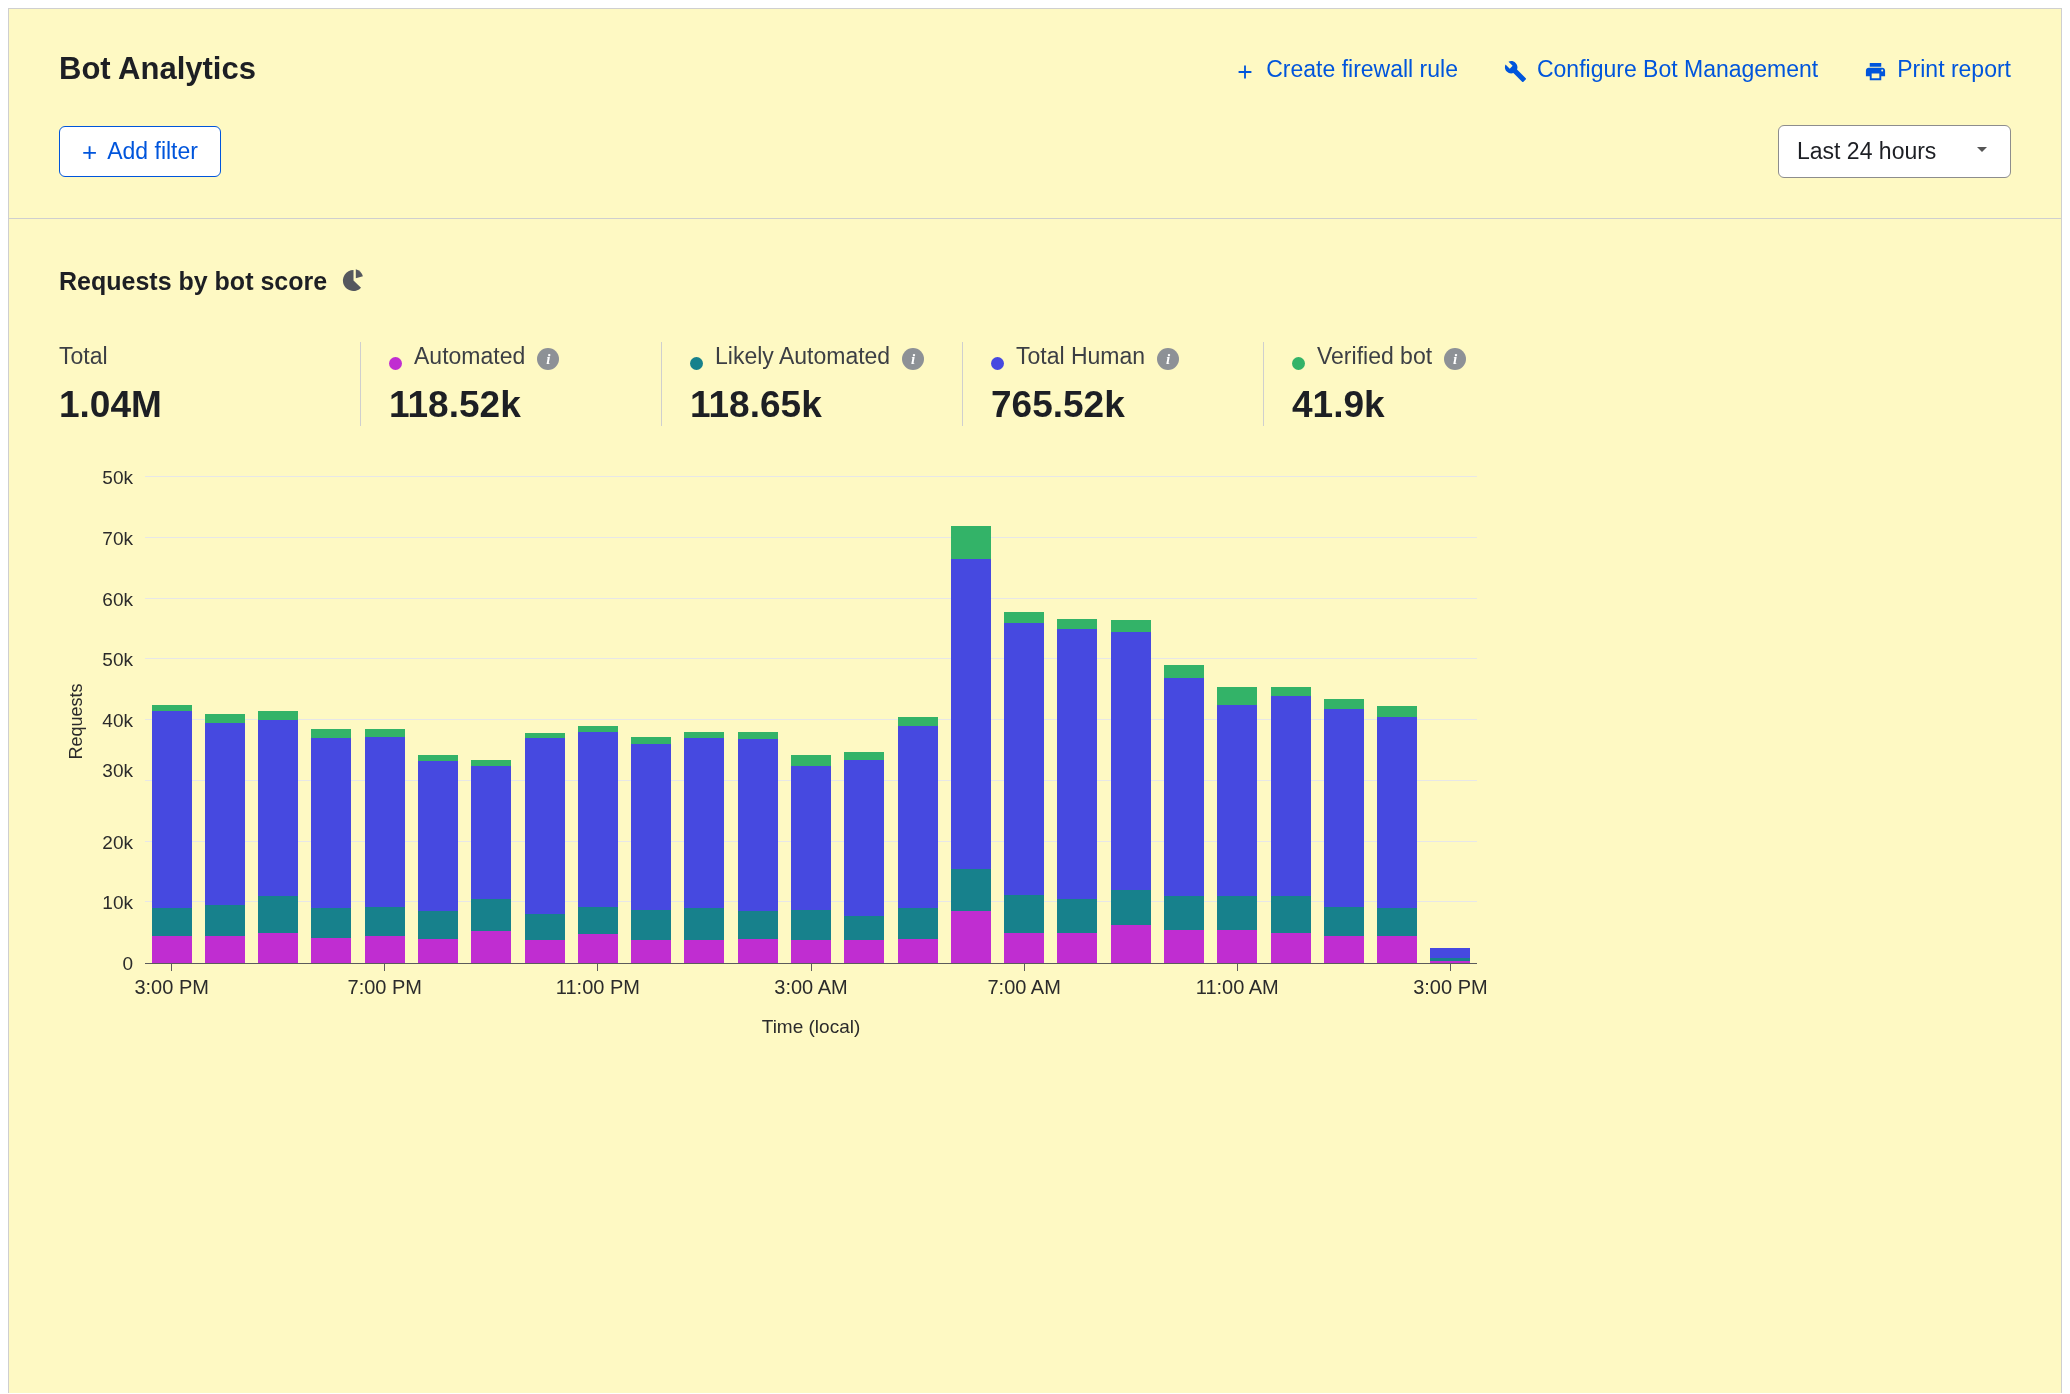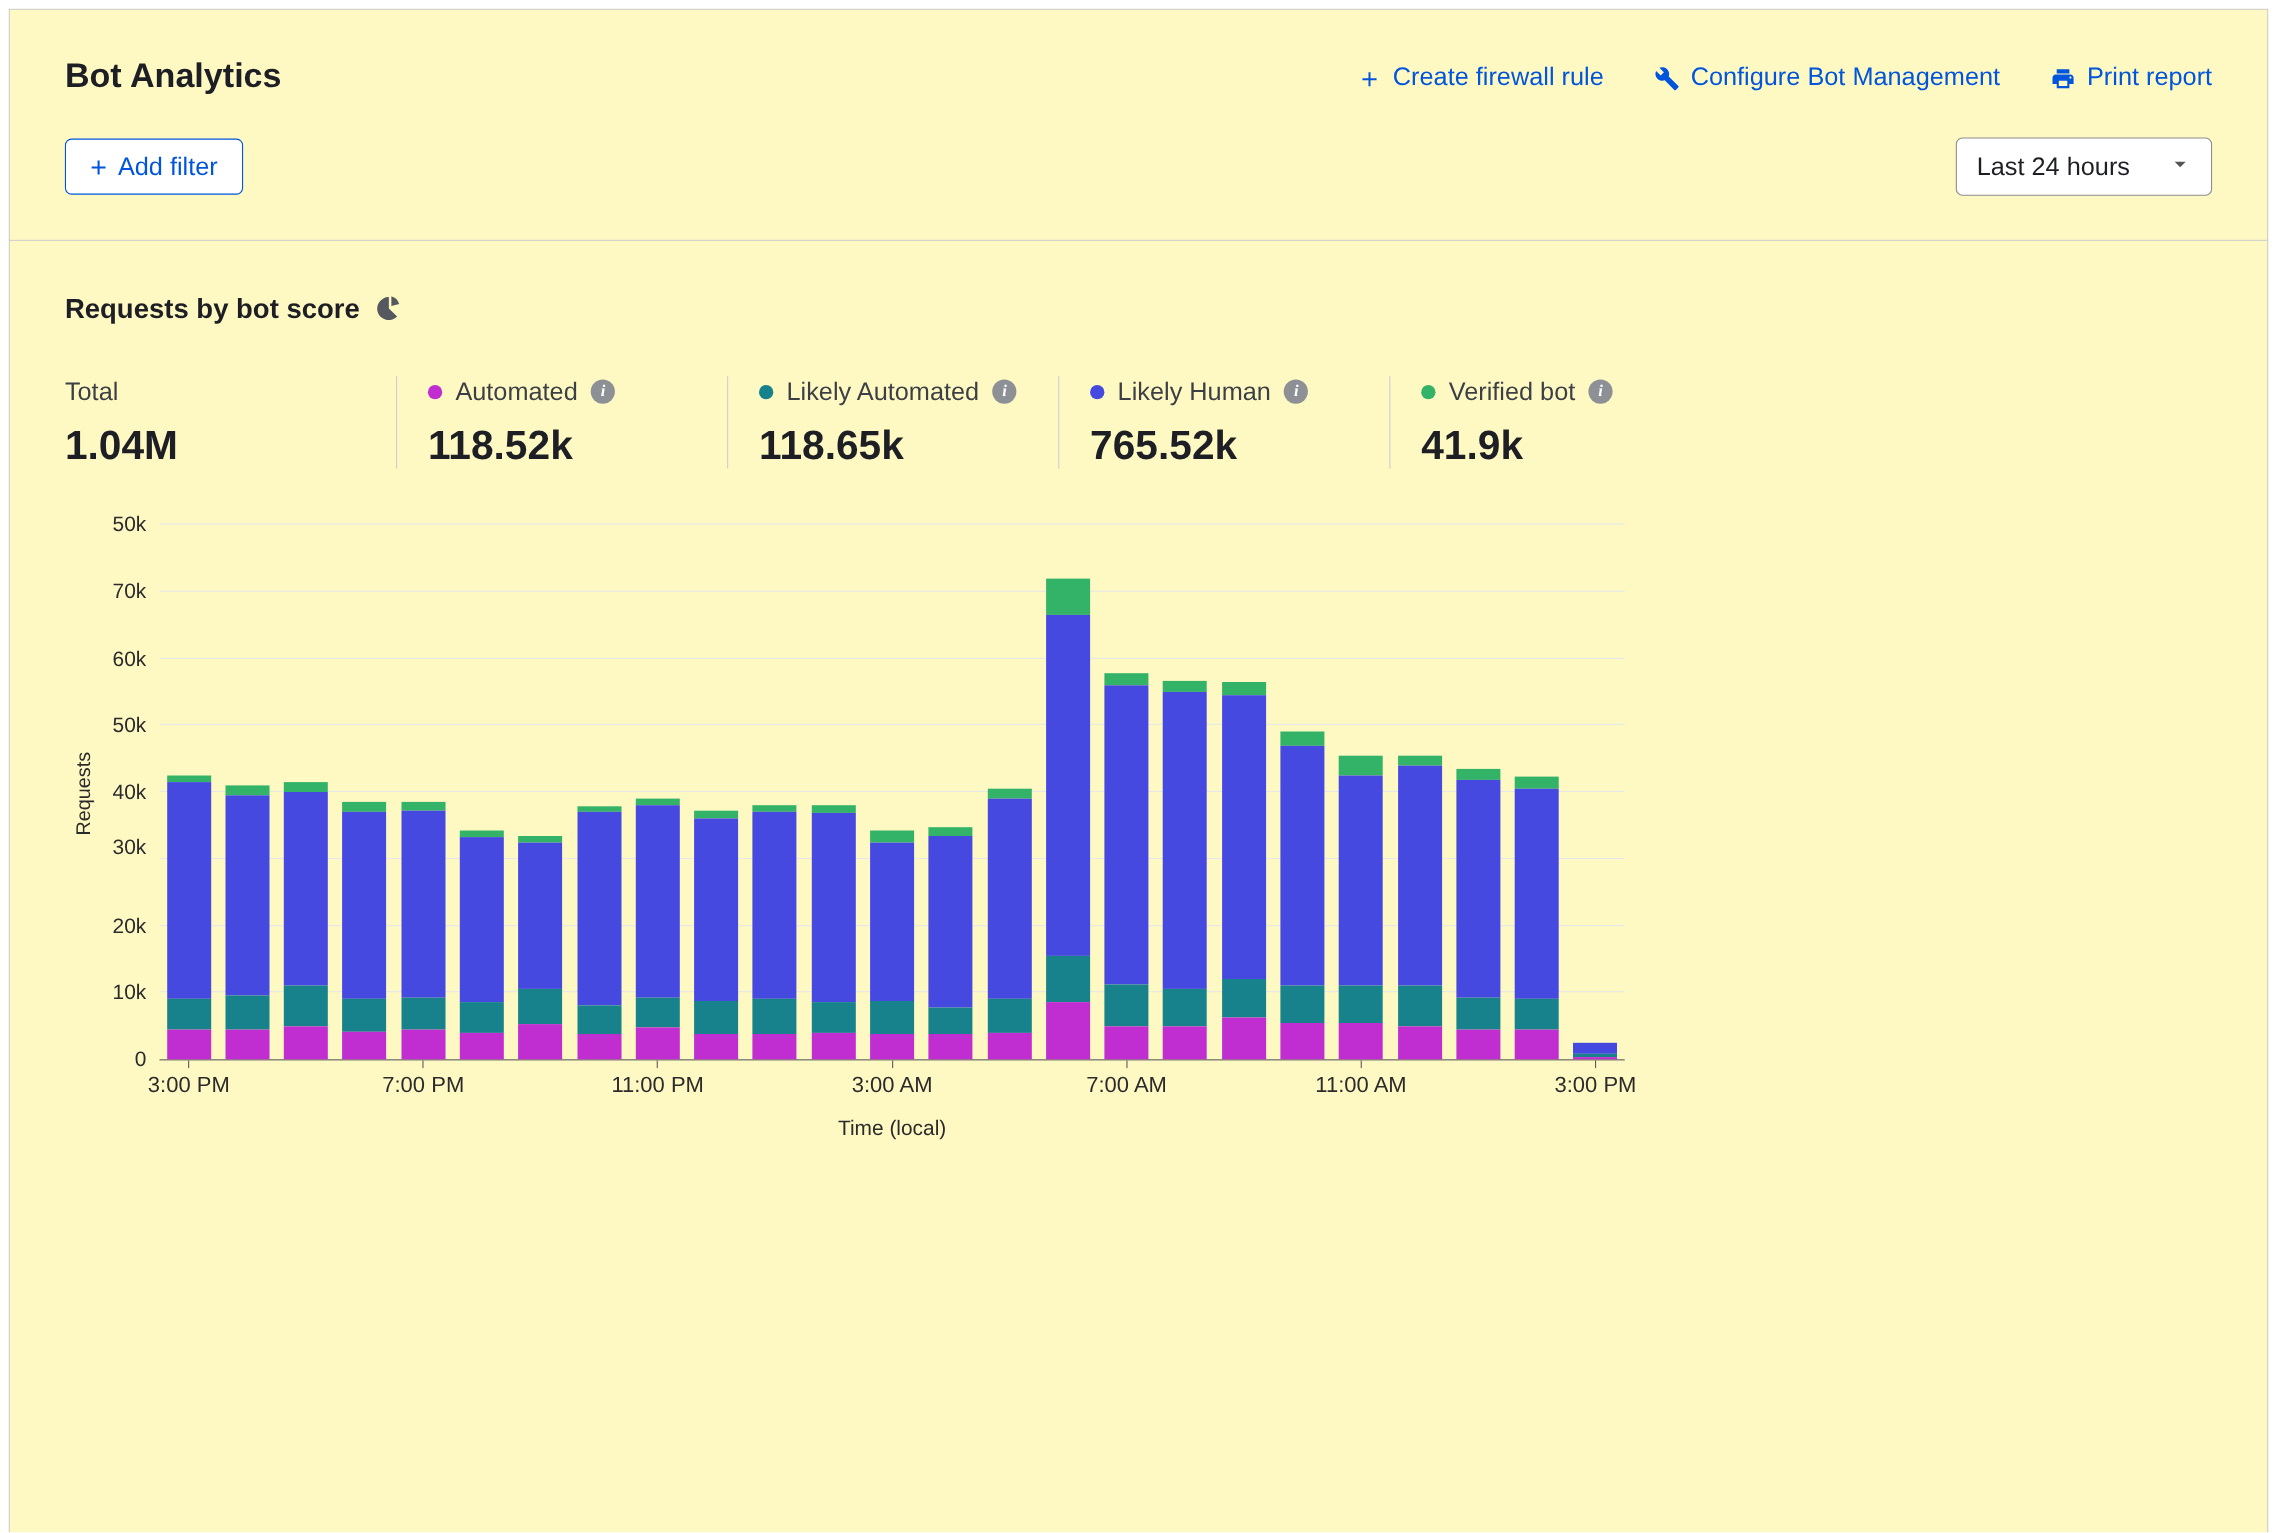--- a/index.html
+++ b/index.html
@@ -46,21 +46,21 @@
     font-size: 23px; color: #1d1f24; background: #fff; cursor: pointer;
   }
   
   .content { padding: 48px 50px 0 50px; }
   .section-title-row { display: flex; align-items: center; gap: 15px; }
   .section-title { font-size: 25px; font-weight: 700; color: #1d1f24; }
   
   .stats { display: flex; margin-top: 46px; }
   .stat { width: 301px; }
   .stat + .stat { border-left: 1px solid #cfcfcf; padding-left: 28px; }
-  .stat-label-row { display: flex; align-items: center; gap: 12px; font-size: 23px; color: #3c3f44; height: 28px; }
+  .stat-label-row { display: flex; align-items: flex-end; gap: 12px; font-size: 23px; color: #3c3f44; height: 28px; }
   .dot { width: 13px; height: 13px; border-radius: 50%; flex: none; }
   .info-icon {
     width: 22px; height: 22px; border-radius: 50%;
     background: #8d9196; color: #fff;
     display: inline-flex; align-items: center; justify-content: center;
     font-size: 15px; font-weight: 700; font-style: italic; cursor: pointer;
     font-family: "Liberation Serif", serif;
   }
   .stat-value { font-size: 37px; font-weight: 700; margin-top: 14px; color: #1d1f24; }
   
@@ -167,21 +167,21 @@
         <div class="stat-label-row">
           <span class="dot" style="background: rgb(23, 129, 140);"></span>
           <span>Likely Automated</span>
           <span class="info-icon">i</span>
         </div>
         <div class="stat-value">118.65k</div>
       </div>
       <div class="stat">
         <div class="stat-label-row">
           <span class="dot" style="background: rgb(70, 73, 224);"></span>
-          <span>Likely Human</span>
+          <span>Total Human</span>
           <span class="info-icon">i</span>
         </div>
         <div class="stat-value">765.52k</div>
       </div>
       <div class="stat">
         <div class="stat-label-row">
           <span class="dot" style="background: rgb(51, 179, 104);"></span>
           <span>Verified bot</span>
           <span class="info-icon">i</span>
         </div>

